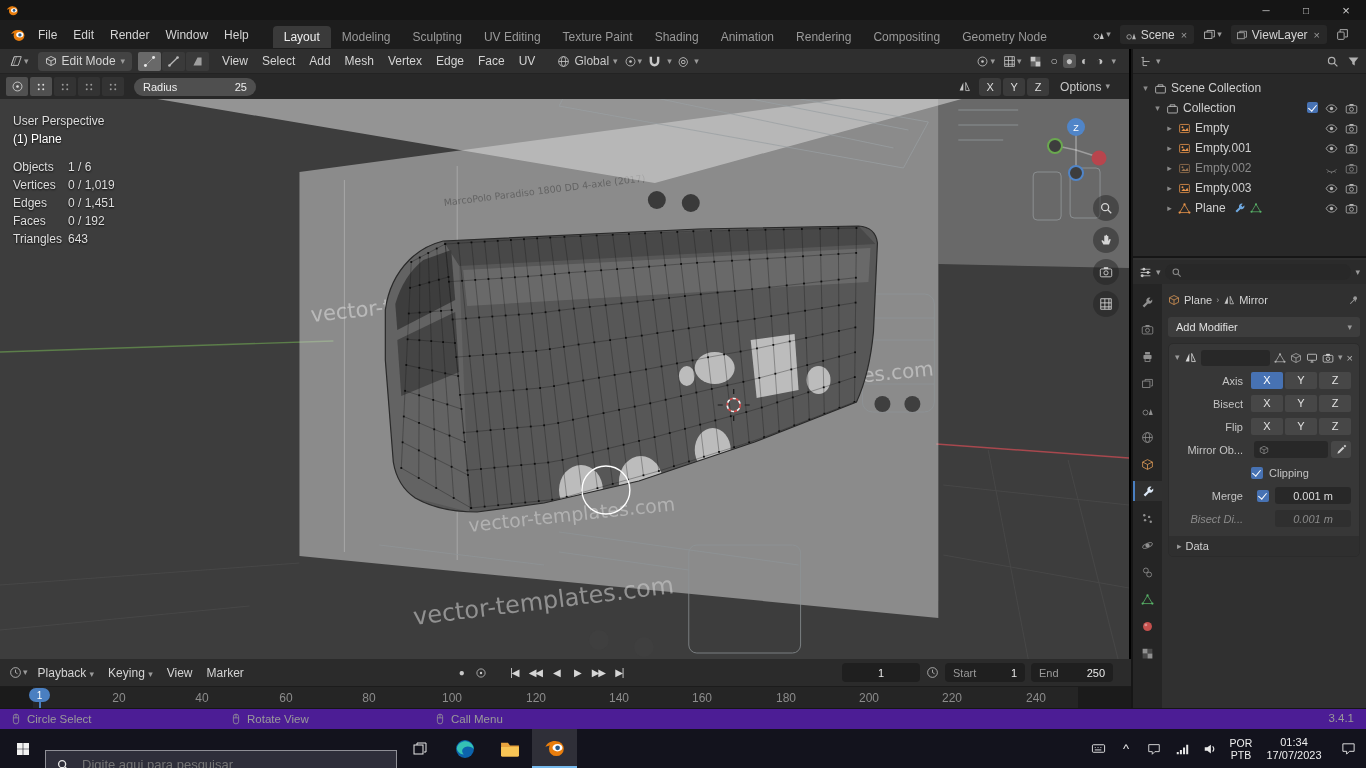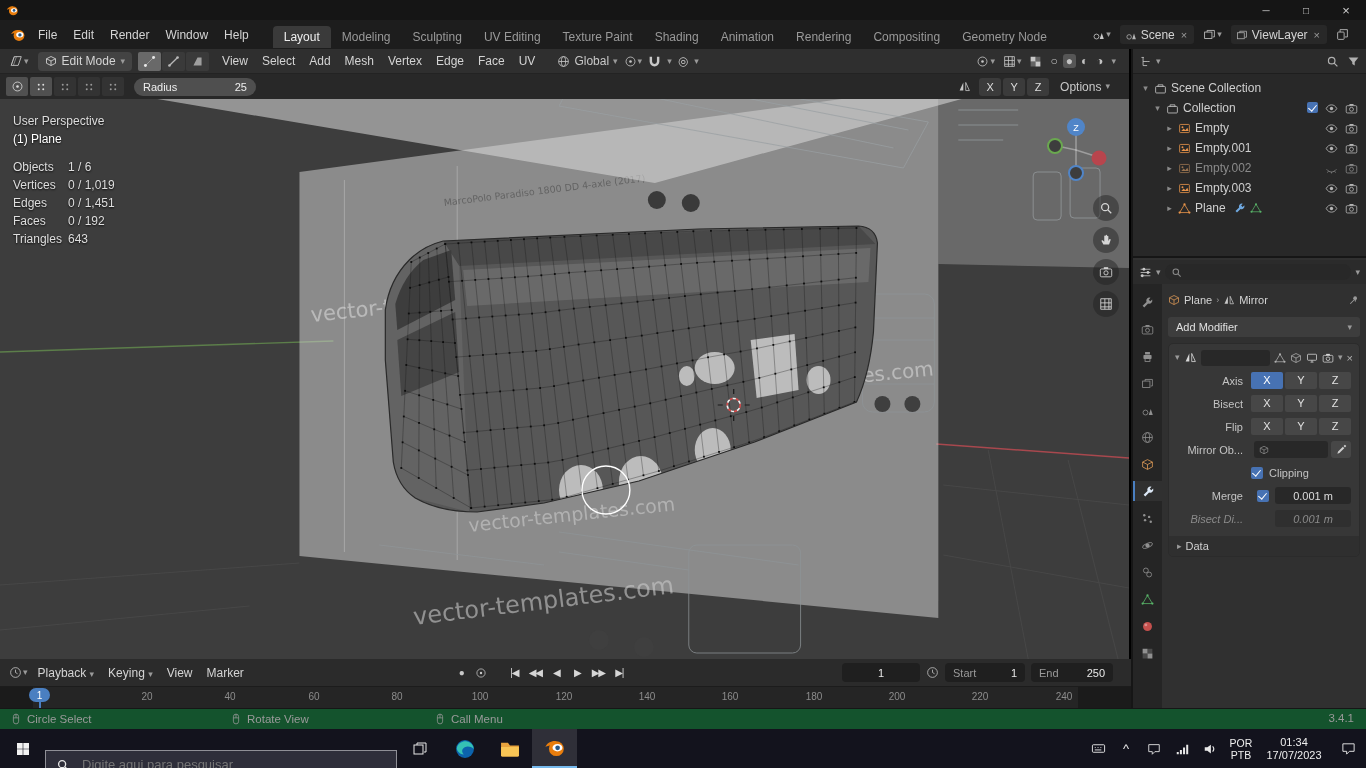--- a/index.html
+++ b/index.html
@@ -63,25 +63,25 @@
   .cb.on{background:#4772b3;}
   .cb.on:after{content:"";position:absolute;left:3px;top:1px;width:4px;height:7px;border:solid #fff;border-width:0 1.5px 1.5px 0;transform:rotate(40deg);}
   .field{background:#282828;border-radius:3px;height:17px;display:flex;align-items:center;color:#ddd;}
   .modbox{background:#373737;border:1px solid #2b2b2b;border-radius:5px;margin-top:6px;padding:2px 0 0 0;}
   .addmod{height:20px;background:#3d3d3d;border-radius:3px;display:flex;align-items:center;padding:0 8px;margin-top:6px;color:#e0e0e0;justify-content:space-between;}
   .subpanel{height:20px;background:#2f2f2f;border-radius:0 0 4px 4px;display:flex;align-items:center;gap:4px;padding:0 8px;margin-top:6px;color:#cfcfcf;}
   
   #timeline{position:absolute;left:0;top:659px;width:1131px;height:49px;background:#2b2b2b;}
   #tl-head{height:27px;display:flex;align-items:center;padding:0 6px;box-sizing:border-box;}
   #tl-ruler{position:relative;height:22px;background:#252525;border-top:1px solid #1c1c1c;}
-  .tick{position:absolute;top:4px;transform:translateX(-50%);color:#8c8c8c;font-size:10px;margin-left:28px;}
+  .tick{position:absolute;top:4px;transform:translateX(-50%);color:#8c8c8c;font-size:12px;}
   .pbtn{width:21px;height:19px;display:flex;align-items:center;justify-content:center;color:#d6d6d6;font-size:10px;letter-spacing:-1px;}
   .tfield{background:#1f1f1f;border-radius:4px;height:19px;display:flex;align-items:center;padding:0 8px;font-size:11px;color:#e8e8e8;}
   
-  #statusbar{position:absolute;left:0;top:708px;width:100%;height:21px;background:#14532d;border-top:1px solid #161616;box-sizing:border-box;color:#9a9a9a;font-size:11.5px;}
+  #statusbar{position:absolute;left:0;top:708px;width:100%;height:21px;background:#4c1d95;border-top:1px solid #161616;box-sizing:border-box;color:#9a9a9a;font-size:11.5px;}
   .hint{position:absolute;top:3px;display:flex;align-items:center;gap:5px;}
   
   #taskbar{position:absolute;left:0;top:729px;width:100%;height:39px;background:#13131d;display:flex;align-items:center;}
   .tbbtn{width:45px;height:39px;display:flex;align-items:center;justify-content:center;flex:none;}
   #tb-search{width:352px;height:30px;background:#2e2e3a;border:1px solid #8f8f96;display:flex;align-items:center;flex:none;box-sizing:border-box;margin-top:32px;}
   #tb-search input{background:transparent;border:none;outline:none;color:#d0d0d0;font-size:13px;font-family:inherit;width:290px;}
   .tray{display:flex;align-items:center;color:#e8e8e8;}
   .trayic{width:28px;height:39px;display:flex;align-items:center;justify-content:center;}
   #clockblock{width:72px;text-align:center;font-size:11px;line-height:13px;color:#eee;}
   #langblock{width:34px;text-align:center;font-size:10.5px;line-height:12px;color:#eee;}

